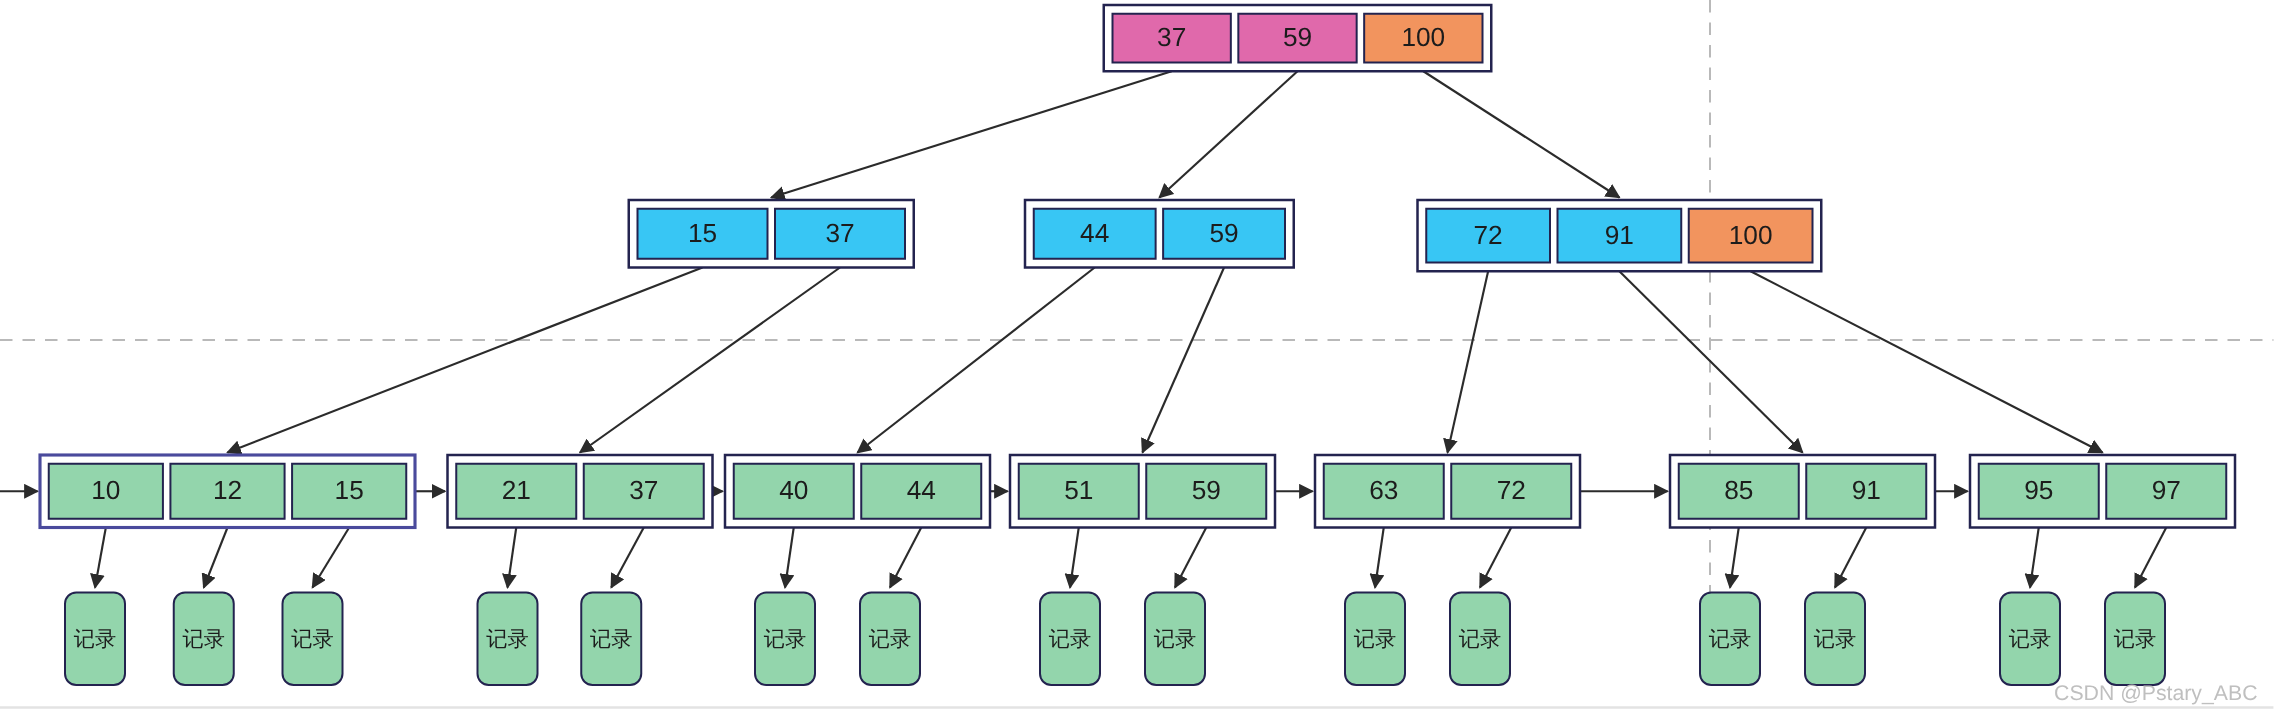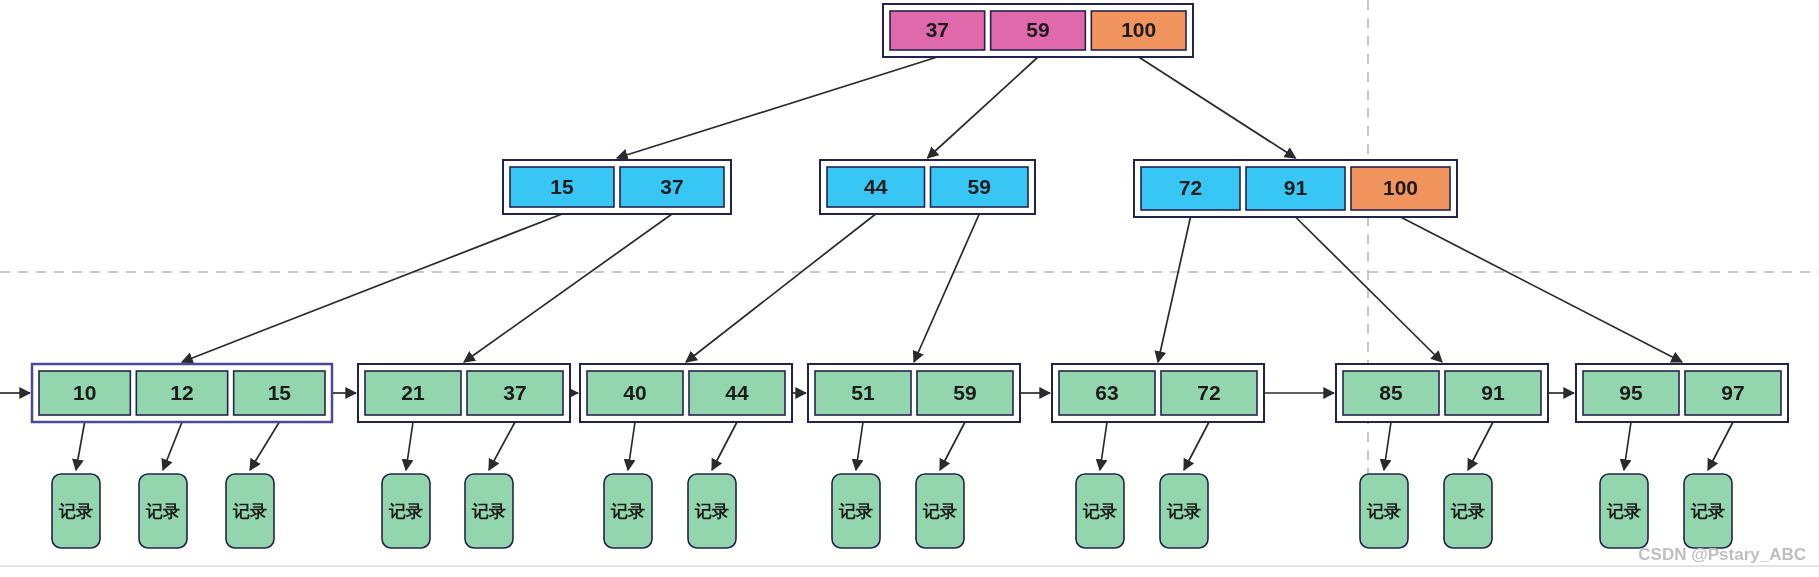--- a/index.html
+++ b/index.html
@@ -9,21 +9,20 @@
   }
   body {
     font-family: "Liberation Sans", "DejaVu Sans", sans-serif;
   }
   #canvas {
     position: relative;
     width: 1819px;
     height: 577px;
     background: #ffffff;
     overflow: hidden;
-    font-weight: bold;
   }
   svg#diagram {
     position: absolute;
     left: 0;
     top: 0;
     width: 1819px;
     height: 577px;
     display: block;
   }
   .node-frame {

